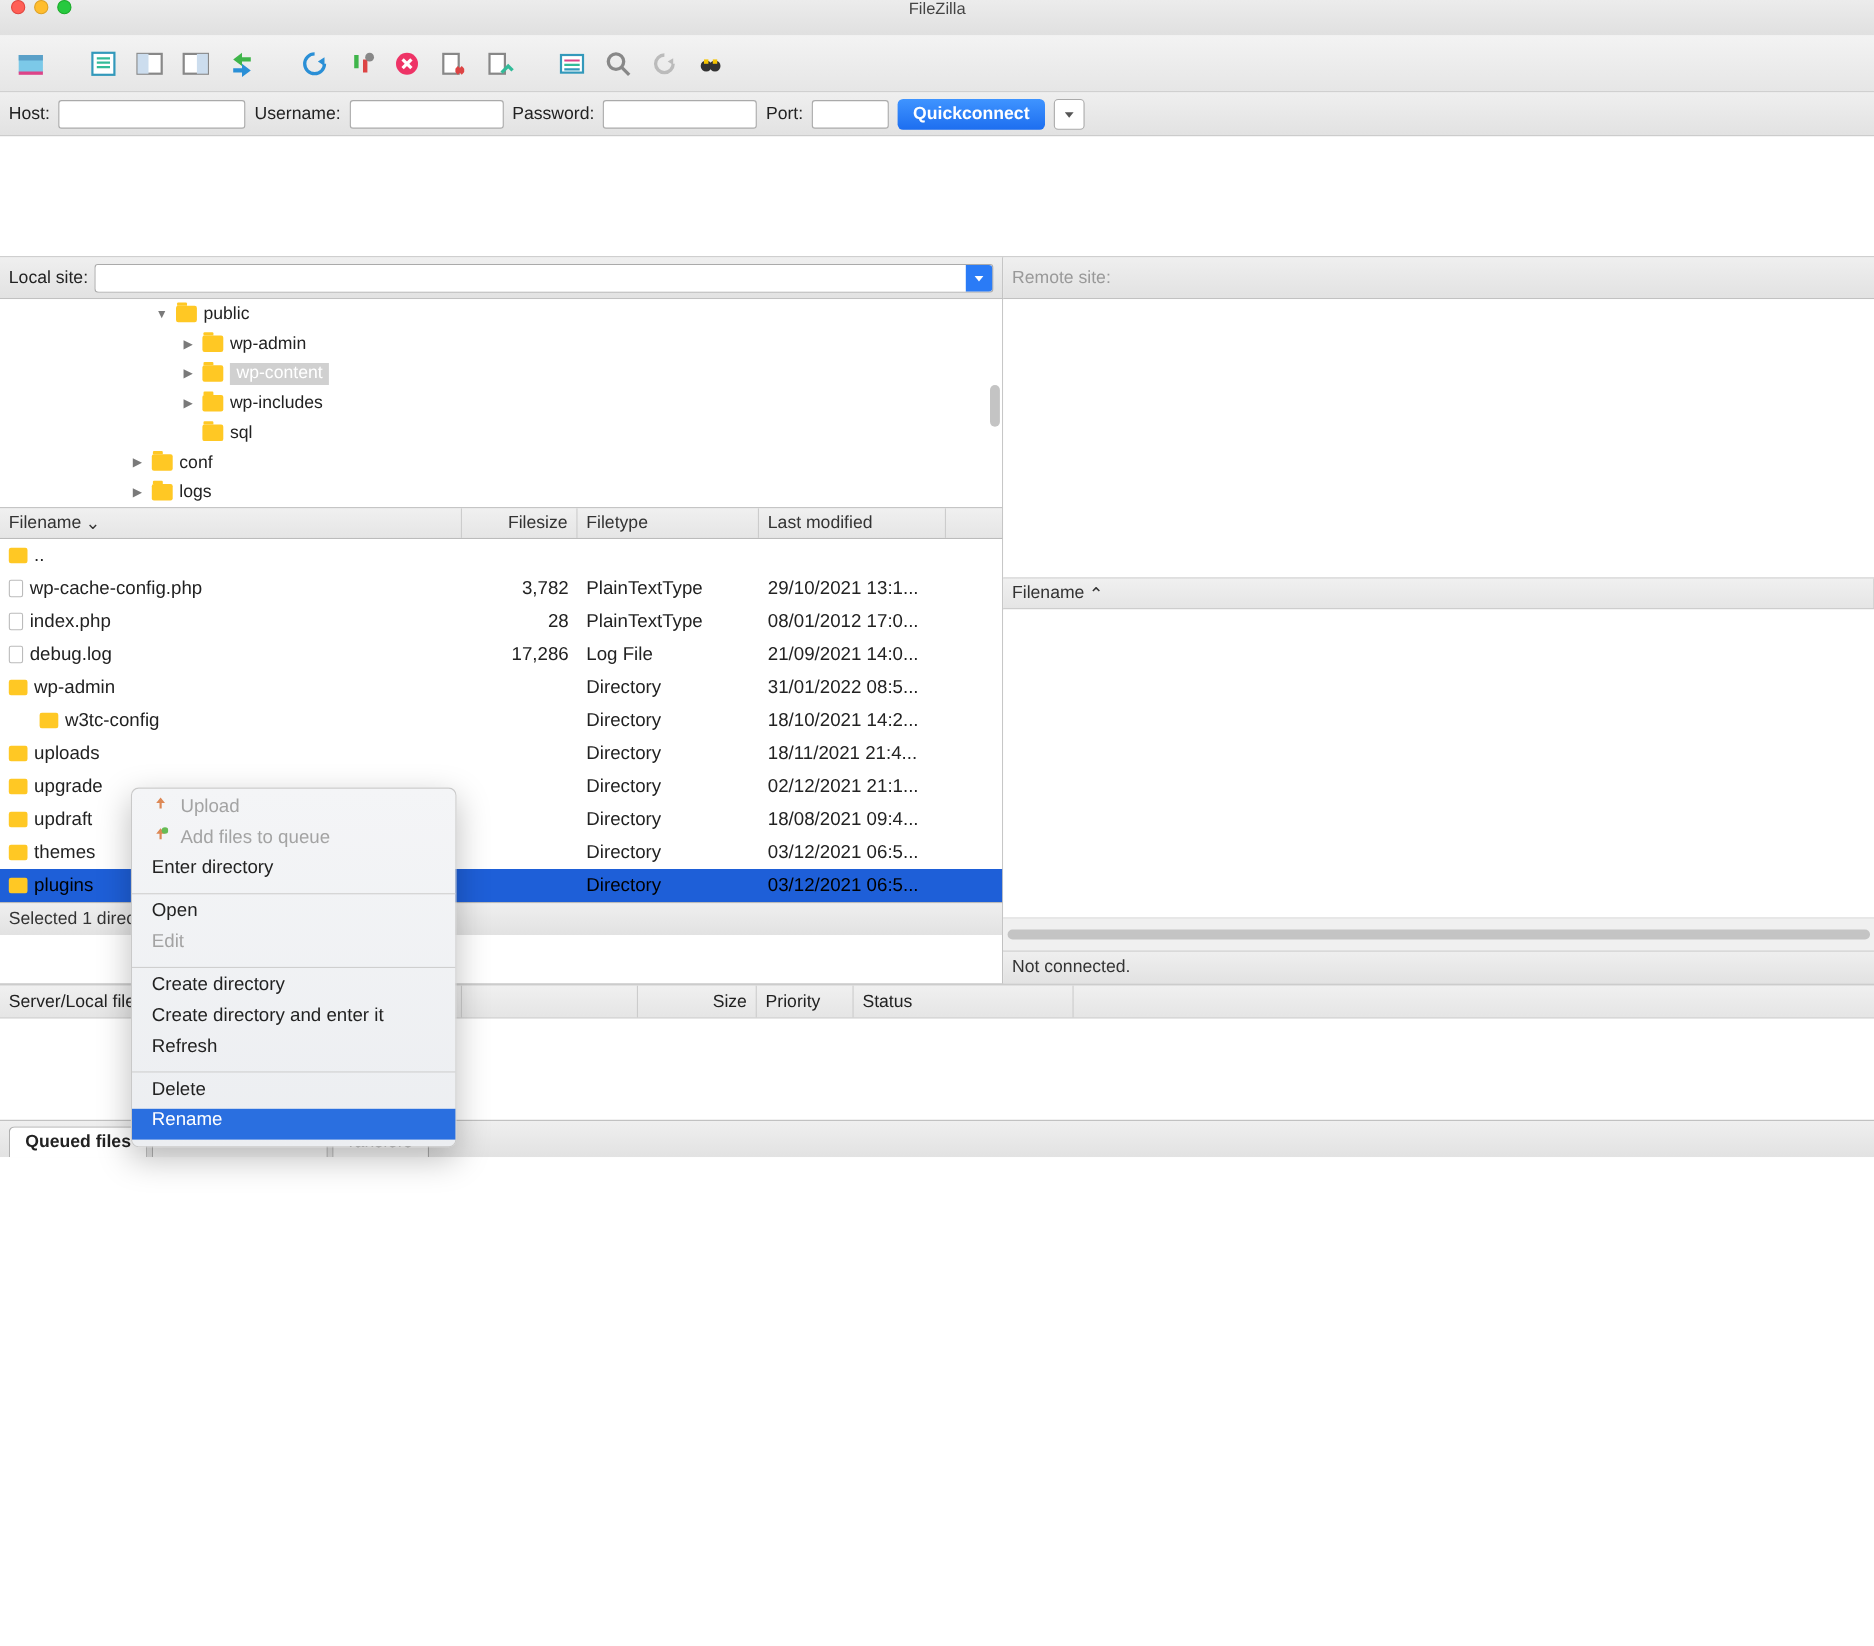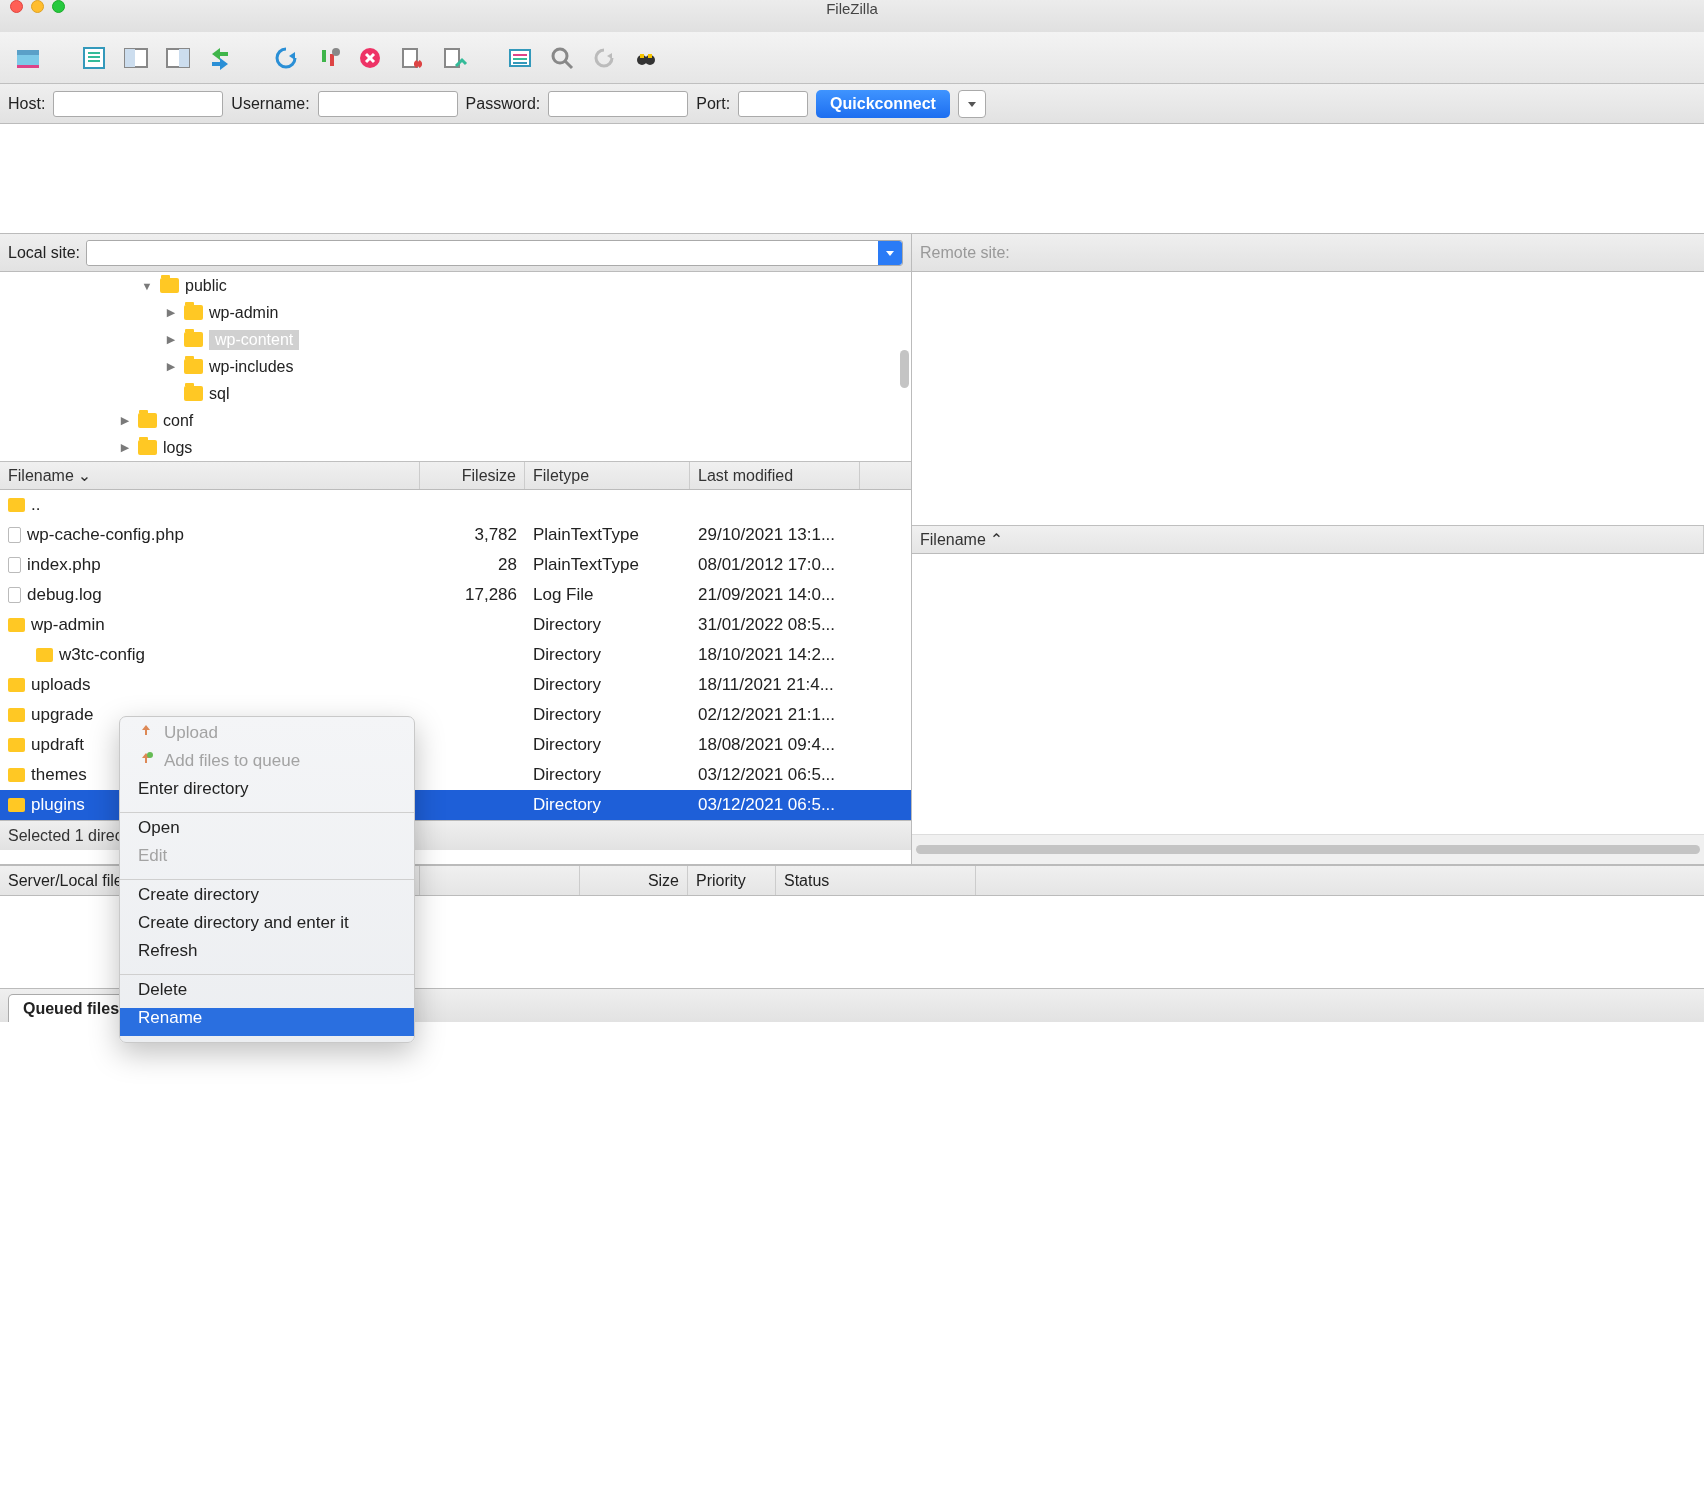--- a/index.html
+++ b/index.html
@@ -52,21 +52,21 @@
 .scrollthumb{position:absolute;right:2px;top:78px;width:9px;height:38px;background:#c4c4c4;border-radius:5px;}
 
 
 .flhead{height:28px;background:linear-gradient(#f0f0f0,#e5e5e5);border-bottom:1px solid #bbb;display:flex;align-items:center;font-size:16px;color:#333;}
 .flhead .col{padding:0 8px;border-right:1px solid #ccc;height:100%;display:flex;align-items:center;}
 .sortind{margin-left:4px;}
 
 
 .flbody{background:#fff;}
 .frow{display:flex;height:30px;align-items:center;font-size:17px;}
-.frow.sel{background:#1e5fd8;color:#ffffff;}
+.frow.sel{background:#1e5fd8;color:#000000;}
 .fcell{padding:0 8px;overflow:hidden;white-space:nowrap;text-overflow:ellipsis;}
 .fcell.name{display:flex;align-items:center;gap:6px;}
 .ficon{width:17px;height:14px;background:#ffc824;border-radius:2px;flex-shrink:0;}
 .ficon.file{background:#fff;border:1px solid #bbb;border-radius:2px;width:13px;height:16px;}
 .frow.sel .ficon{background:#ffc824;}
 
 
 .statusline{height:30px;background:linear-gradient(#efefef,#e2e2e2);border-top:1px solid #bbb;display:flex;align-items:center;padding:0 8px;font-size:16px;color:#333;}
 .rightpane .remotescroll{height:30px;background:#f0f0f0;border-top:1px solid #ddd;position:relative;}
 .rightpane .remotescroll::after{content:"";position:absolute;left:4px;right:4px;top:10px;height:9px;background:#c4c4c4;border-radius:5px;}
@@ -398,20 +398,21 @@
     </div>
     <div style="height:254px;background:#fff;border-bottom:1px solid #bfbfbf"></div>
     <div class="flhead">
       <div class="col" style="flex:1">
           <span>Filename</span>
           <span class="sortind">⌃</span>
         </div>
     </div>
     <div style="height:280px;background:#fff"></div>
     <div class="remotescroll"></div>
+    <div class="statusline">Not connected.</div>
   </div>
 </div>
 
 <div class="queuewrap">
   <div class="qhead">
     <div class="col" style="width:420px">Server/Local file</div>
     <div class="col" style="width:160px"></div>
     <div class="col" style="width:108px;justify-content:flex-end">Size</div>
     <div class="col" style="width:88px">Priority</div>
     <div class="col" style="width:200px">Status</div>

